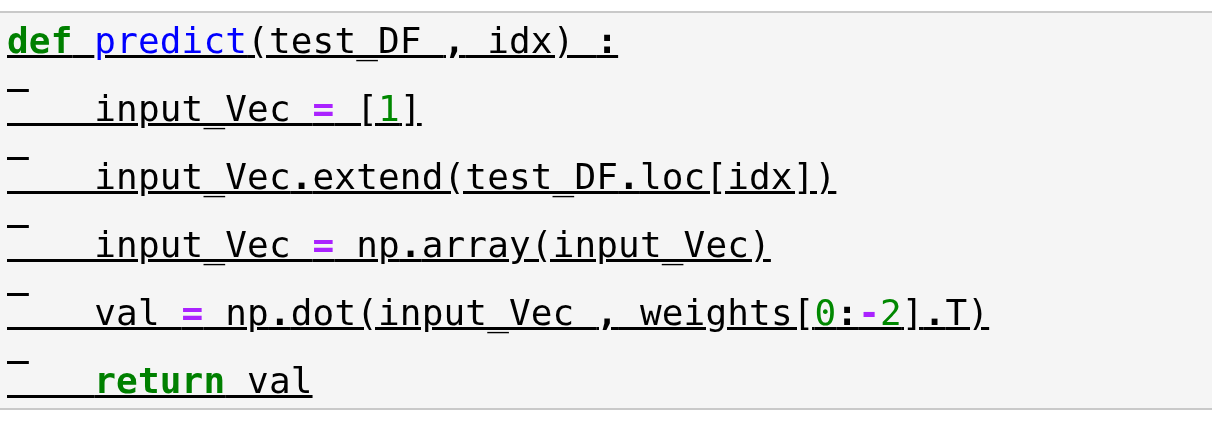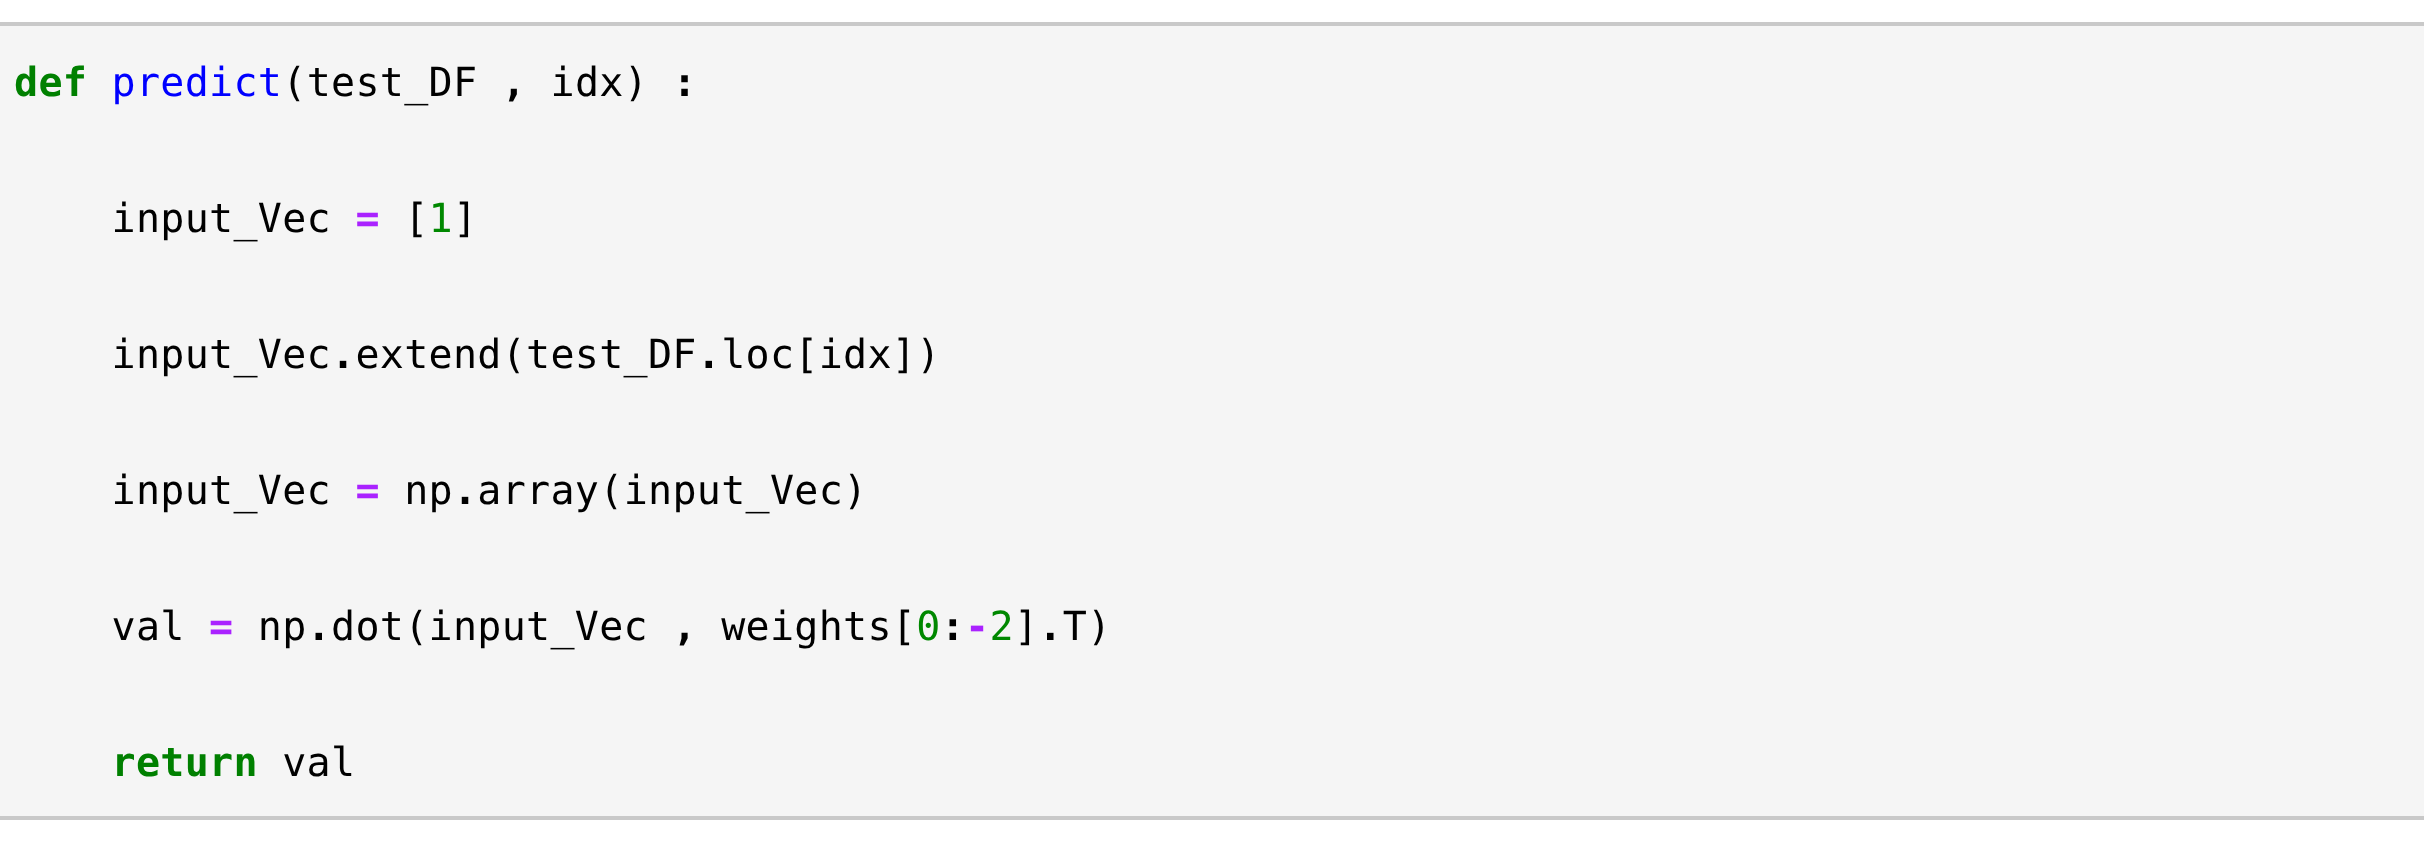--- a/index.html
+++ b/index.html
@@ -14,25 +14,26 @@
     margin-top: 11px;
     height: 399px;
     background: var(--cell-bg, #f5f5f5);
     border-top: 2px solid var(--cell-border, #c9c9c9);
     border-bottom: 2px solid var(--cell-border, #c9c9c9);
     padding: 11px 8px 10px 7px;
     overflow: hidden;
   }
   .code {
     font-family: "DejaVu Sans Mono", "Liberation Mono", monospace;
-    font-size: 20px;
+    font-size: 36px;
     line-height: 34px;
     letter-spacing: 0.15px;
     white-space: pre;
     color: var(--tok-plain, #000000);
+    text-decoration: underline;
   }
   .code-line { height: 34px; }
   .tok-keyword     { color: var(--tok-keyword, #008000); font-weight: bold; }
   .tok-function    { color: var(--tok-function, #0000ff); }
   .tok-operator    { color: var(--tok-operator, #aa22ff); font-weight: bold; }
   .tok-number      { color: var(--tok-number, #008800); }
   .tok-punctuation { color: var(--tok-punctuation, #000000); font-weight: bold; }
   .tok-plain       { color: var(--tok-plain, #000000); }
 </style>
 </head>

